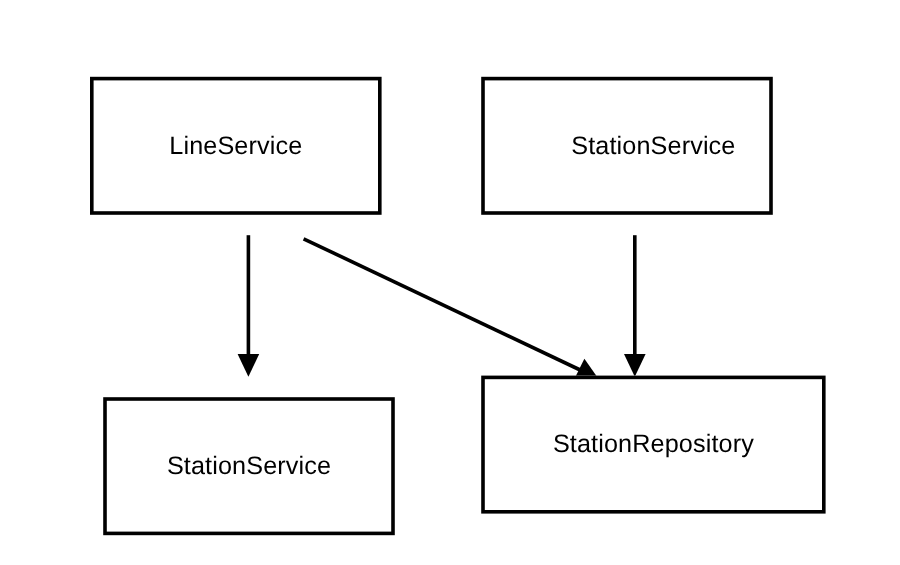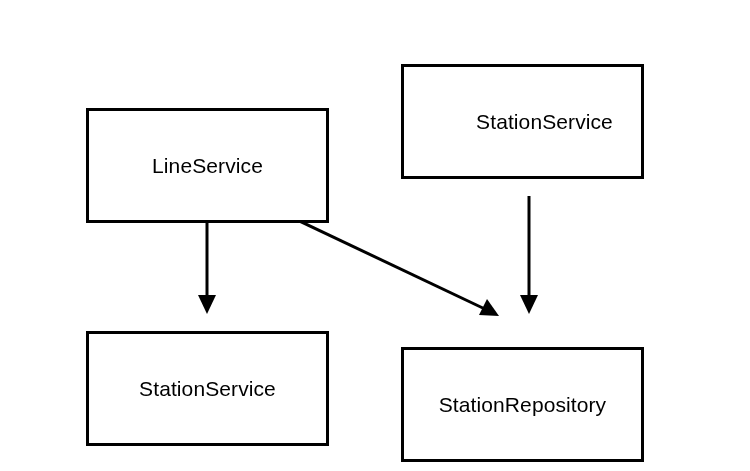--- a/index.html
+++ b/index.html
@@ -29,24 +29,24 @@
   }
   .node-label {
     font-family: "Liberation Sans", sans-serif;
     font-size: 21px;
     line-height: 1;
     color: #000000;
     letter-spacing: 0.1px;
     white-space: nowrap;
     user-select: none;
   }
-  #node-line-service      { left: 86px;  top: 64px;  width: 243px; height: 115px; margin-top: 44px; }
+  #node-line-service      { left: 75px;  top: 64px;  width: 243px; height: 115px; }
   #node-station-service   { left: 401px; top: 64px;  width: 243px; height: 115px; padding-left: 44px; }
   #node-line-repository   { left: 86px;  top: 331px; width: 243px; height: 115px; }
-  #node-station-repository{ left: 401px; top: 347px; width: 243px; height: 115px; }
+  #node-station-repository{ left: 401px; top: 313px; width: 287px; height: 115px; }
 
   #edges {
     position: absolute;
     left: 0;
     top: 0;
     width: 750px;
     height: 471px;
     pointer-events: none;
   }
   .edge-line {

